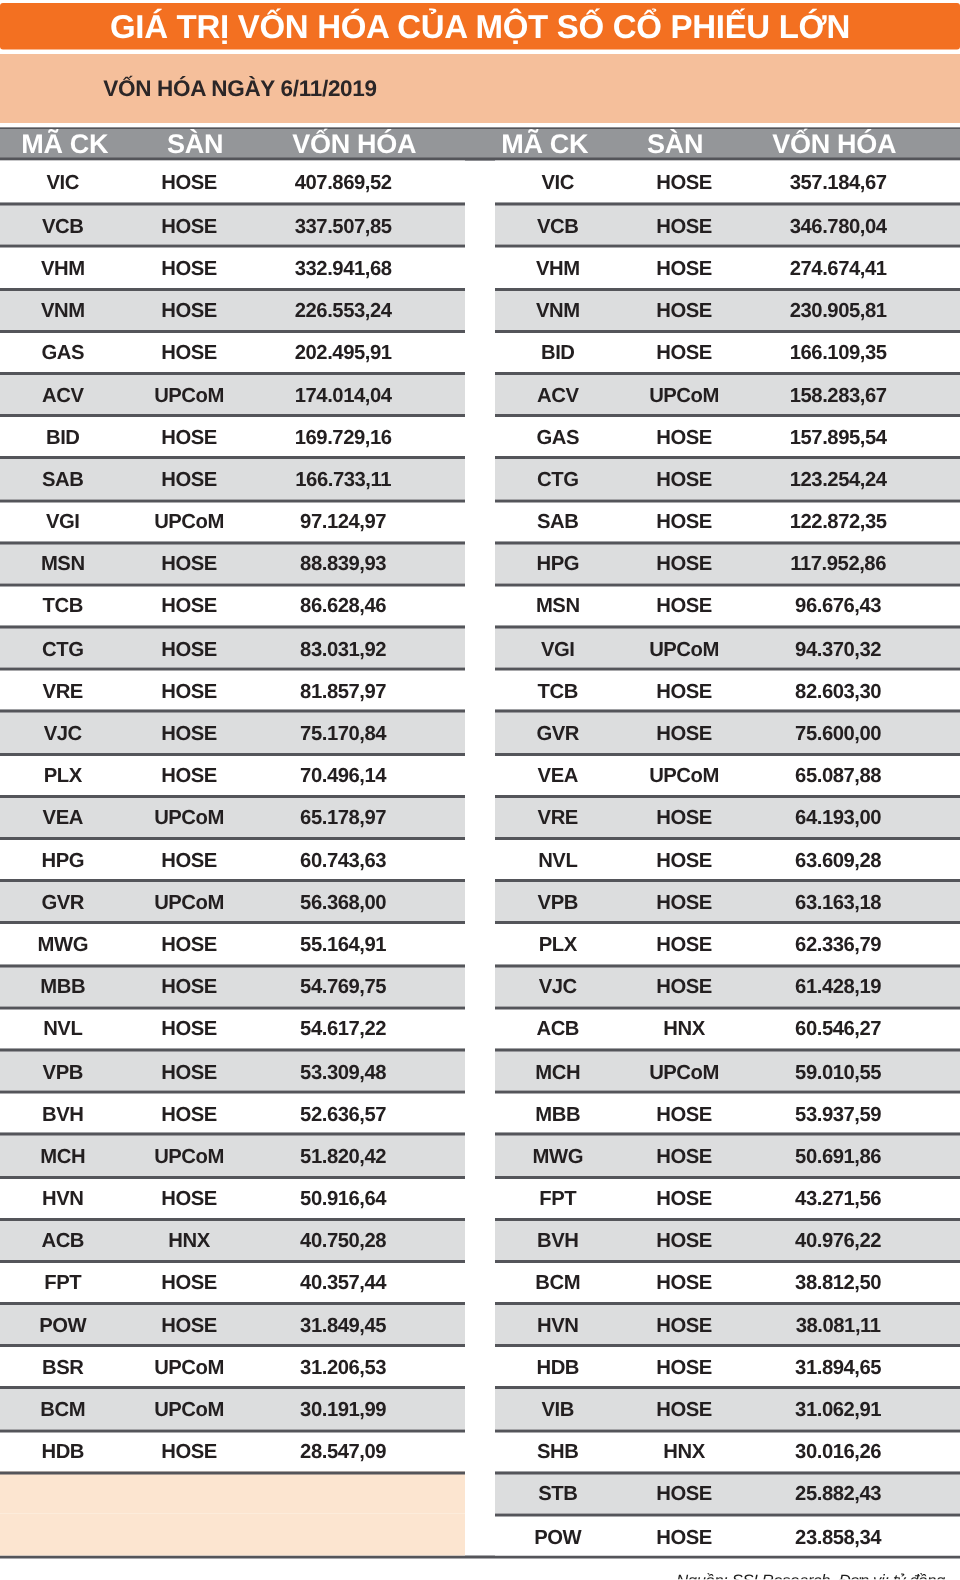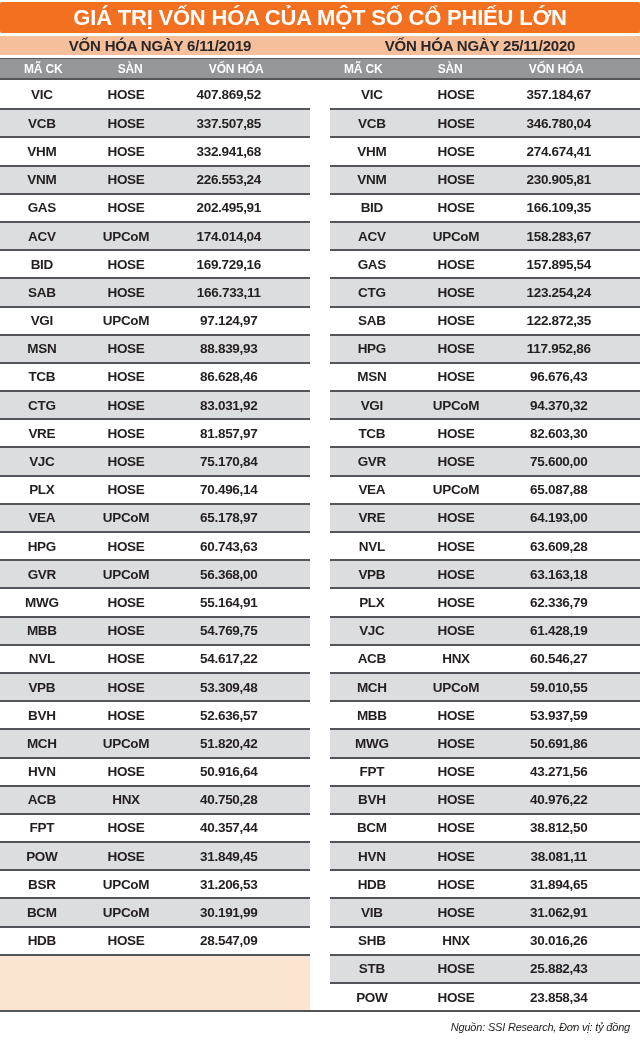--- a/index.html
+++ b/index.html
@@ -17,21 +17,21 @@
     margin-top:2px;
     height:31px;
     background:var(--orange,#F37021);
     color:var(--title-text,#fff);
     display:flex; align-items:center; justify-content:center;
     font-size:22px; font-weight:700; letter-spacing:-0.2px;
     border-radius:2px;
   }
   .subheader {
     margin-top:3px;
-    height:19px;
+    height:46px;
     background:var(--subheader,#F5BF9B);
     display:flex;
   }
   .subheader .shalf {
     width:50%; display:flex; align-items:center; justify-content:center;
     font-size:15px; font-weight:700; letter-spacing:-0.2px; color:#2b2627;
   }
   .colheader {
     margin-top:3px;
     height:22px;
@@ -43,21 +43,21 @@
   .half {
     width:50%;
     display:grid;
     grid-template-columns:27% 27.3% 39% 6.7%;
     align-items:center;
   }
   .colheader .half { height:100%; }
   .hcell {
     text-align:center;
     color:var(--headertext,#fff);
-    font-size:12px; font-weight:700; letter-spacing:-0.2px;
+    font-size:18px; font-weight:700; letter-spacing:-0.2px;
   }
   .tbody { width:100%; }
   .row { display:flex; height:28.2px;gap:20px; }
   .row .half { height:100%; }
   .row .half.bt { border-top:2px solid var(--line,#54555A); }
   .row .half { background:var(--rowbg,#fff); }
   .row.alt .half { background:var(--rowalt,#DCDDDE); }
   .row .half.empty { background:var(--emptybg,#FCE5D0); }
   .cell {
     text-align:center;
@@ -81,21 +81,20 @@
 <body>
 
 <div class="page" style="--orange: #F37021; --title-text: #FFFFFF; --subheader: #F5BF9B; --headerbg: #949699; --headertext: #FFFFFF; --rowbg: #FFFFFF; --rowalt: #DCDDDE; --emptybg: #FCE5D0; --line: #54555A; --text: #231F20;">
 
   <div class="title-bar">
     <span>GIÁ TRỊ VỐN HÓA CỦA MỘT SỐ CỔ PHIẾU LỚN</span>
   </div>
 
   <div class="subheader">
     <div class="shalf">VỐN HÓA NGÀY 6/11/2019</div>
-    <div class="shalf">VỐN HÓA NGÀY 25/11/2020</div>
   </div>
 
   <div class="colheader">
       <div class="half">
         <div class="hcell">MÃ CK</div>
         <div class="hcell">SÀN</div>
         <div class="hcell">VỐN HÓA</div>
       </div>
       <div class="half">
         <div class="hcell">MÃ CK</div>

